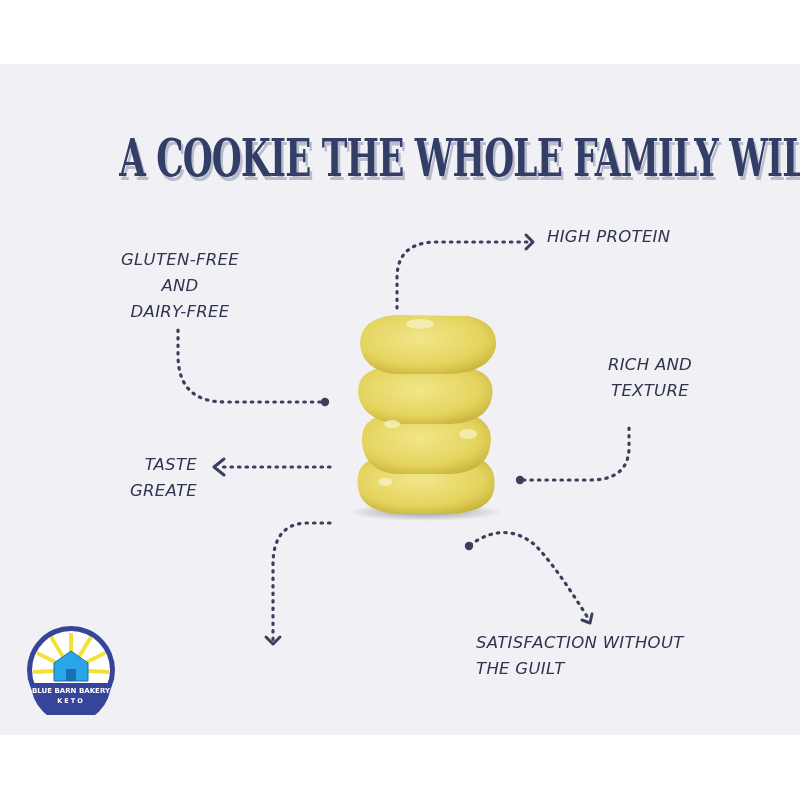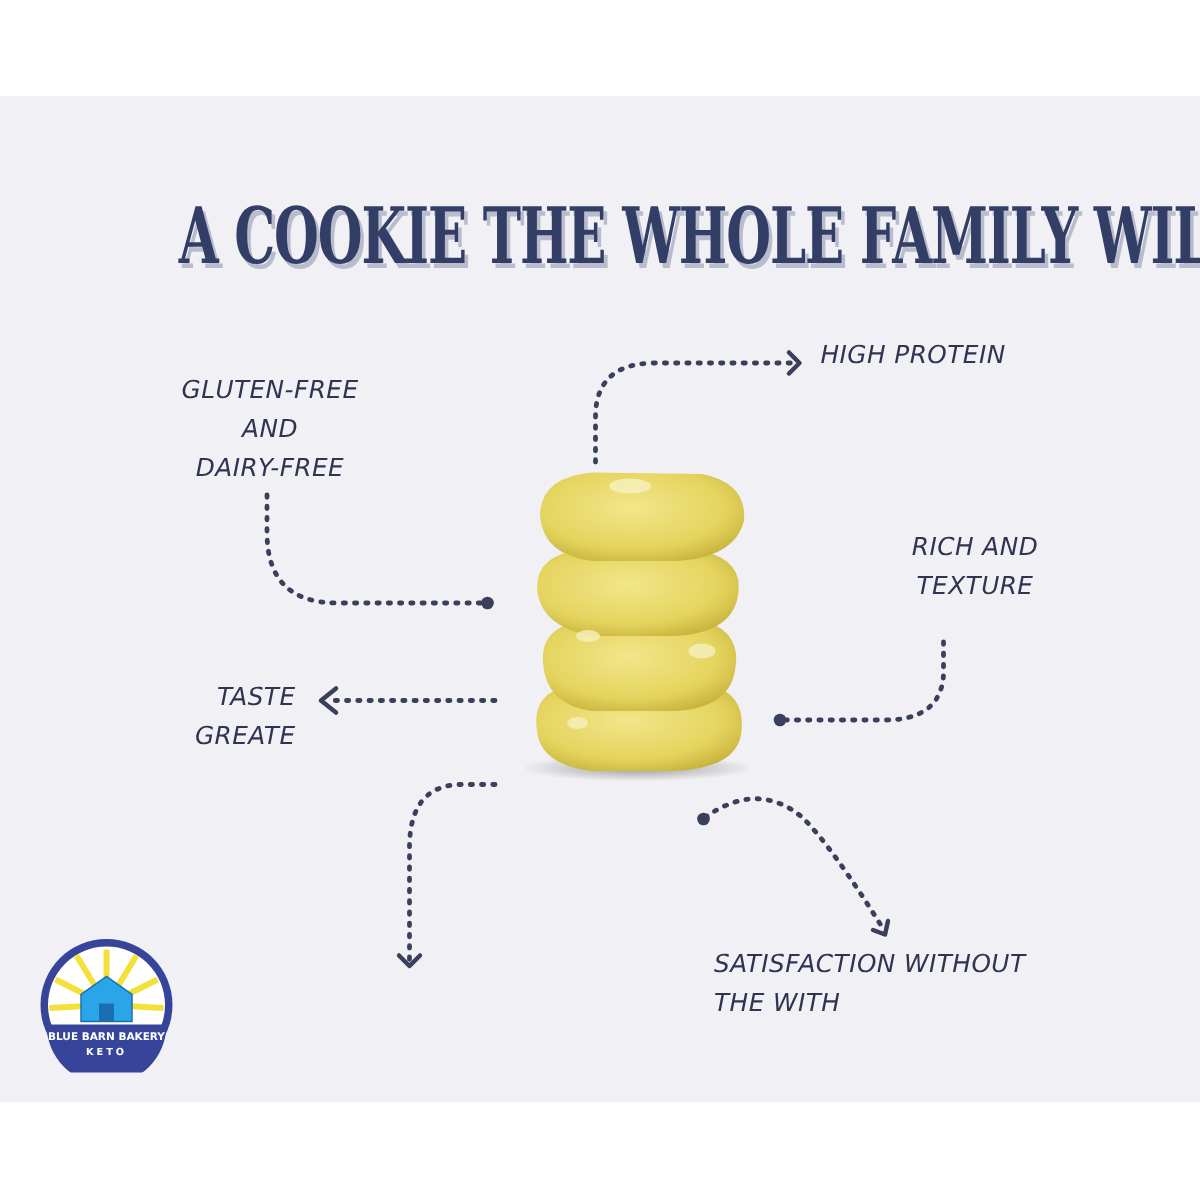--- a/index.html
+++ b/index.html
@@ -70,21 +70,21 @@
 <div class="label right" style="left:100px;top:441px;width:97px;margin-top:11px;">
   <div>TASTE</div>
   <div>GREATE</div>
 </div>
 
 <div class="label center" style="left:200px;top:651px;width:175px;">
 </div>
 
 <div class="label" style="left:476px;top:630px;">
   <div>SATISFACTION WITHOUT</div>
-  <div>THE WITH</div>
+  <div>THE GUILT</div>
 </div>
 
 <svg class="cookies" viewBox="0 0 150 210">
   <defs>
     <radialGradient id="ck" cx="45%" cy="40%" r="65%">
       <stop offset="0%" stop-color="#f2e68a"></stop>
       <stop offset="70%" stop-color="#e4d45e"></stop>
       <stop offset="100%" stop-color="#c9b53e"></stop>
     </radialGradient>
     <radialGradient id="sh" cx="50%" cy="50%" r="50%">

